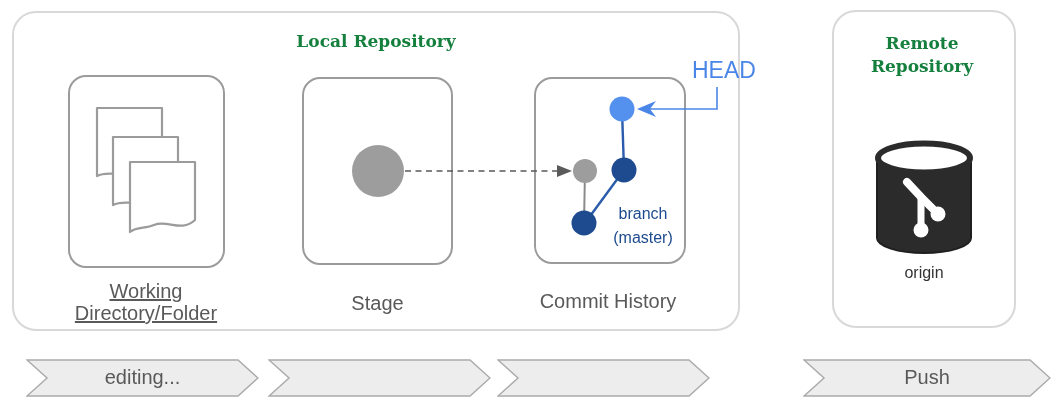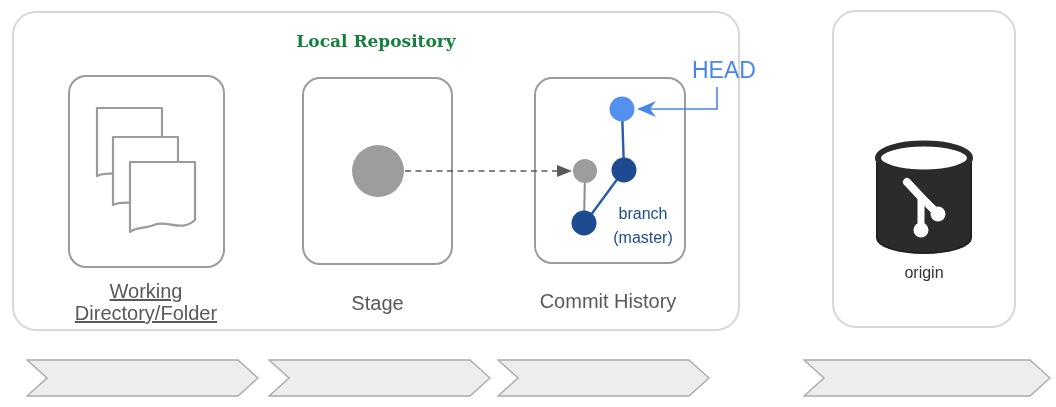--- a/index.html
+++ b/index.html
@@ -57,20 +57,21 @@
   <div class="box box-stage"></div>
   <div class="big-dot"></div>
 
   <div class="box box-commit"></div>
 
   <div class="box-label label-working">Working Directory/Folder</div>
   <div class="box-label label-stage">Stage</div>
   <div class="box-label label-commit">Commit History</div>
 
   <div class="panel panel-remote"></div>
+  <div class="title title-remote">Remote Repository</div>
 
   <svg class="cylinder-svg" width="100" height="118" viewBox="0 0 100 118">
     <path d="M3,18 v80 a47,15 0 0 0 94,0 v-80 Z" fill="#2b2b2b" stroke="#1f1f1f" stroke-width="2"></path>
     <ellipse cx="50" cy="18" rx="46" ry="14.5" fill="#ffffff" stroke="#2b2b2b" stroke-width="6"></ellipse>
     <g stroke="#ffffff" stroke-linecap="round" fill="none">
       <path d="M33,42 L47,57 L61,71" stroke-width="8"></path>
       <path d="M47,57 L47,85" stroke-width="7"></path>
     </g>
     <circle cx="64" cy="74" r="7.5" fill="#ffffff"></circle>
     <circle cx="47" cy="90" r="7.5" fill="#ffffff"></circle>
@@ -106,14 +107,16 @@
   <svg class="step-shape s2" width="223" height="38" viewBox="0 0 223 38">
     <polygon class="chev" points="1,1 202,1 222,19 202,37 1,37 21,19"></polygon>
   </svg>
   <svg class="step-shape s3" width="213" height="38" viewBox="0 0 213 38">
     <polygon class="chev" points="1,1 192,1 212,19 192,37 1,37 21,19"></polygon>
   </svg>
   <svg class="step-shape s4" width="248" height="38" viewBox="0 0 248 38">
     <polygon class="chev" points="1,1 227,1 247,19 227,37 1,37 21,19"></polygon>
   </svg>
 
+  <div class="step-label sl1">editing...</div>
+  <div class="step-label sl4">Push</div>
 
 </div>
 
 </body></html>

